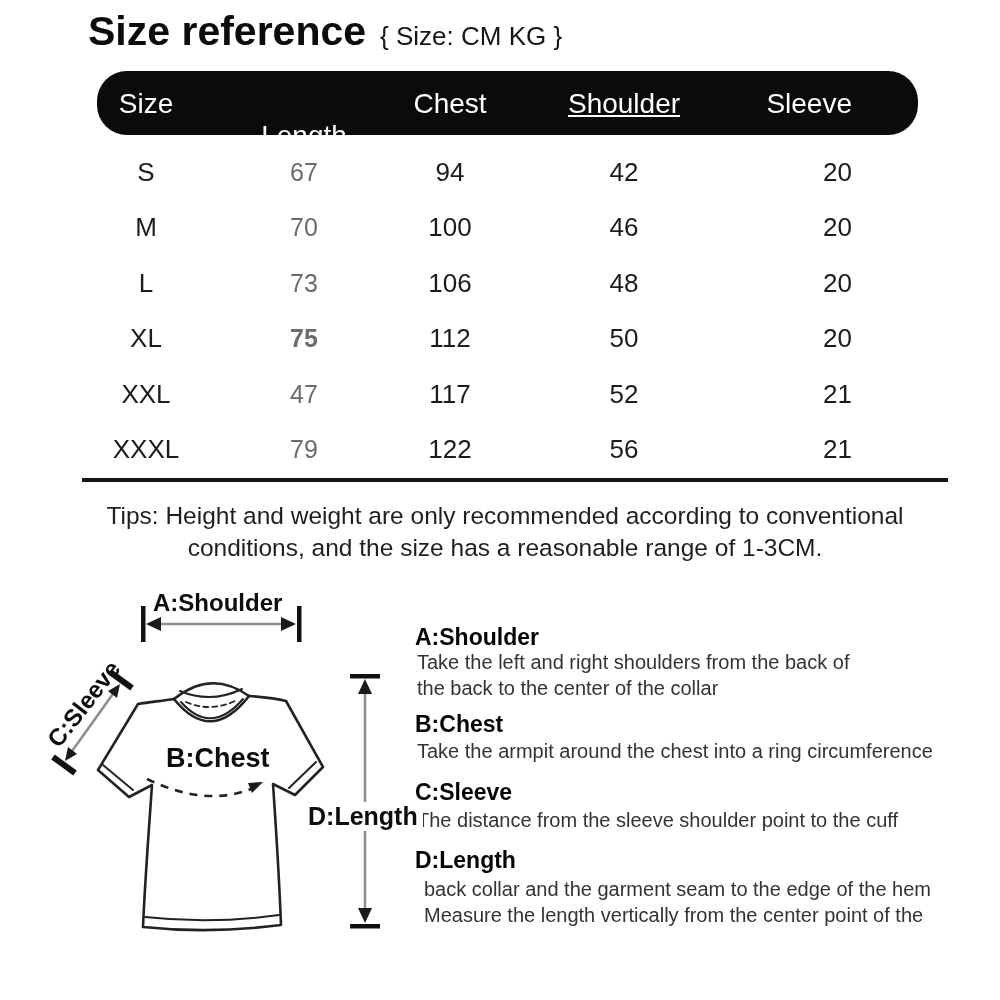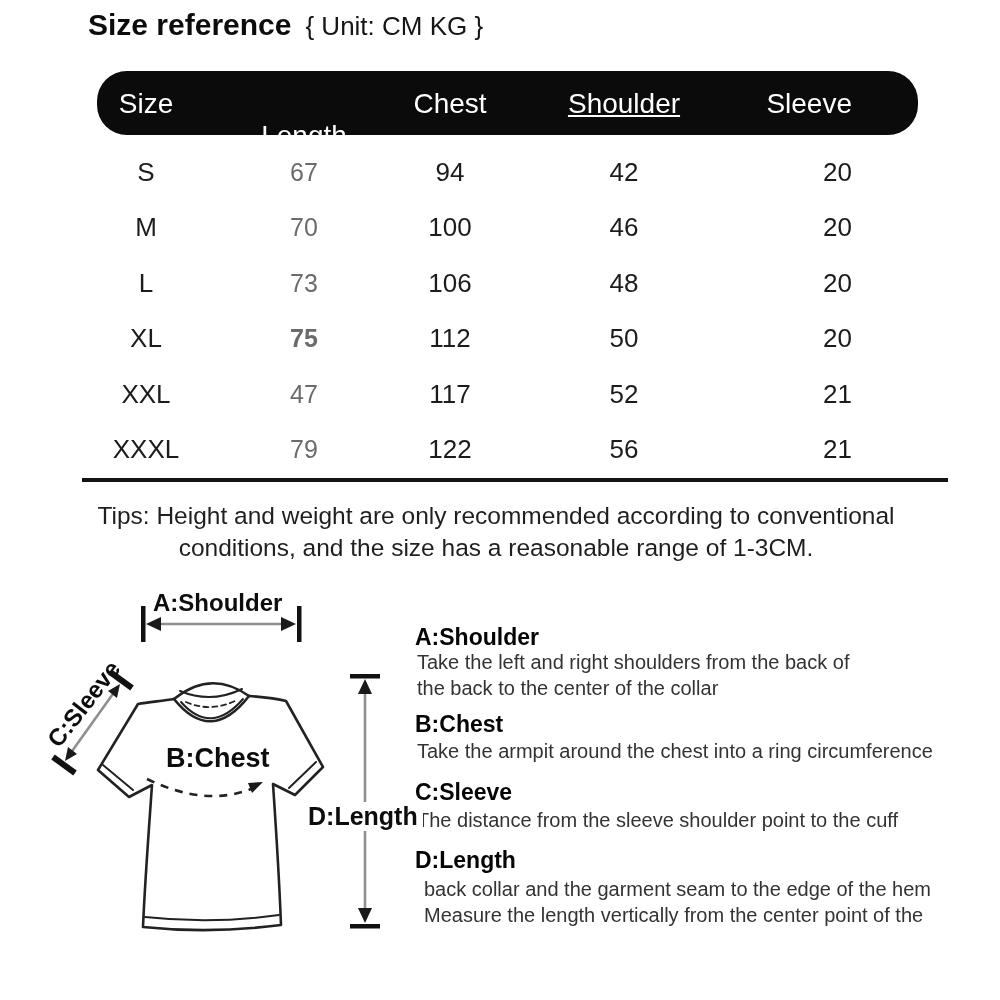--- a/index.html
+++ b/index.html
@@ -3,39 +3,39 @@
 <meta charset="utf-8">
 <style>
   html,body{margin:0;padding:0;}
   body{
     width:1000px;height:1000px;background:#ffffff;position:relative;
     font-family:"Liberation Sans", sans-serif;color:#111;overflow:hidden;
   }
 
   
   .title-row{position:absolute;left:88px;top:8px;display:flex;align-items:baseline;gap:14px;}
-  .title-main{font-size:30px;font-weight:bold;letter-spacing:0px;color:#0c0c0c;}
+  .title-main{font-size:41px;font-weight:bold;letter-spacing:0px;color:#0c0c0c;}
   .title-unit{font-size:26px;color:#161616;}
 
   
   .header-pill{position:absolute;left:97px;top:71px;width:821px;height:64px;border-radius:30px;}
   .hcell{position:absolute;top:87px;width:160px;height:34px;line-height:34px;
          text-align:center;font-size:28px;}
 
   
   .cell{position:absolute;width:160px;height:40px;line-height:40px;text-align:center;font-size:26px;color:#1c1c1c;}
   .c0{left:66px;} .c1{left:224px;} .c2{left:370px;} .c3{left:544px;} .c4{left:692px;text-align:right;}
   .r0{top:152px;} .r1{top:207px;} .r2{top:263px;} .r3{top:318px;} .r4{top:374px;} .r5{top:429px;}
   .len-val{font-size:25px;}
 
   
   .divider{position:absolute;left:82px;top:478px;width:866px;height:4px;background:#141414;}
 
   
-  .tips{position:absolute;left:46px;top:500px;width:900px;text-align:center;
+  .tips{position:absolute;left:55px;top:500px;width:900px;text-align:center;
         font-size:24.5px;line-height:32px;color:#1f1f1f;}
 
   
   .lbl{position:absolute;font-weight:bold;color:#0d0d0d;}
   .lbl-shoulder{left:153px;top:589px;font-size:24px;}
   .lbl-sleeve{left:14px;top:690px;width:140px;font-size:24px;text-align:center;
               transform:rotate(-52deg);transform-origin:50% 50%;}
   .lbl-chest{left:166px;top:743px;font-size:27px;}
   .lbl-length{left:303px;top:802px;font-size:25px;background:#ffffff;padding:0 5px;z-index:3;}
 
@@ -43,21 +43,21 @@
   .guide-h{position:absolute;left:415px;font-size:23px;font-weight:bold;color:#050505;}
   .guide-t{position:absolute;left:417px;width:566px;font-size:20px;line-height:26px;color:#333;}
 
   svg.diagram{position:absolute;left:0;top:0;width:1000px;height:1000px;z-index:2;pointer-events:none;}
 </style>
 </head>
 <body>
 
 <div class="title-row">
   <span class="title-main">Size reference</span>
-  <span class="title-unit">{ Unit: CM KG }</span>
+  <span class="title-unit">{ Size: CM KG }</span>
 </div>
 
 <div>
   <div class="header-pill" id="headerPill" style="background: rgb(11, 11, 11);"></div>
   <div class="hcell c0" id="hc" style="color: rgb(255, 255, 255);">Size</div>
   <div class="hcell c1" style="color: rgb(255, 255, 255); margin-top: 32px;">Length</div>
   <div class="hcell c2" style="color: rgb(255, 255, 255);">Chest</div>
   <div class="hcell c3" style="color: rgb(255, 255, 255); text-decoration: underline;">Shoulder</div>
   <div class="hcell c4" style="color: rgb(255, 255, 255);">Sleeve</div>
 

